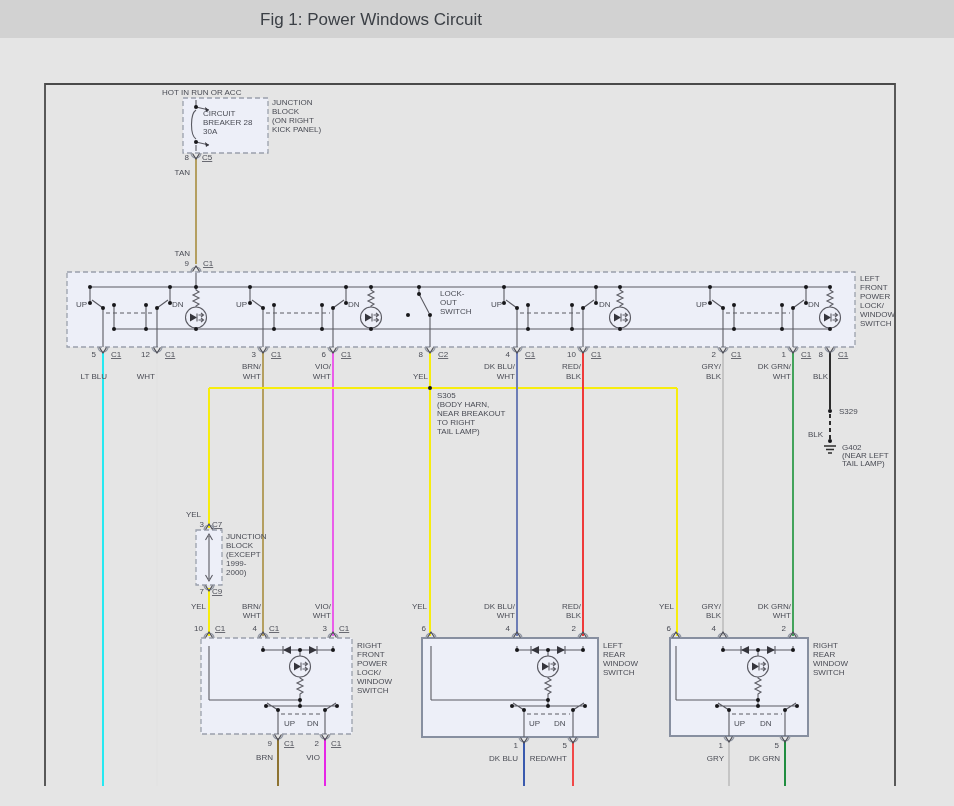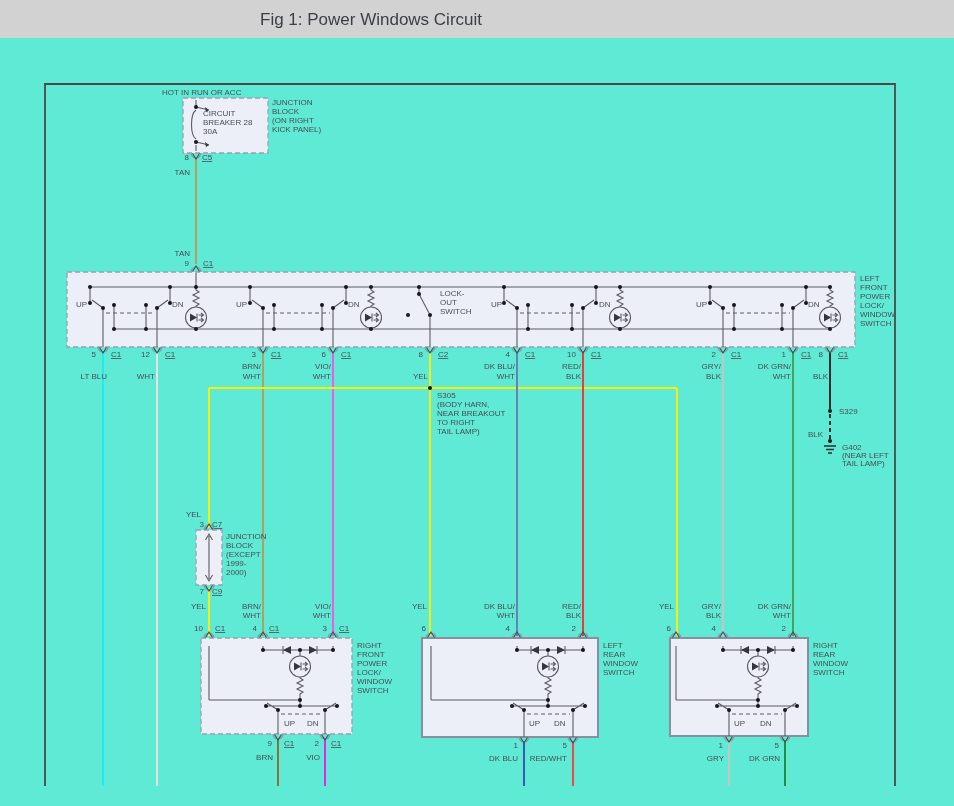--- a/index.html
+++ b/index.html
@@ -1,16 +1,16 @@
 <!DOCTYPE html>
 <html><head>
 <meta charset="utf-8">
 <style>
   html,body{margin:0;padding:0;background:#ffffff;}
-  .page{width:954px;height:806px;position:relative;background:#5eead4;}
+  .page{width:954px;height:806px;position:relative;background:#e5e5e5;}
   svg{display:block;}
   text{font-family:"Liberation Sans",sans-serif;font-size:8px;fill:#4a4c55;}
   .title{font-size:17px;fill:#3c4046;}
   .e{text-anchor:end;}
   .u{text-decoration:underline;}
   .cl{stroke:#5b5b63;stroke-width:1.1;fill:none;}
   .fdark{fill:#35353c;stroke:none;}
   .arc{stroke:#9096a3;stroke-width:1.2;fill:none;}
   .caret{stroke:#4a4a52;stroke-width:1.1;fill:none;}
   .gndl{stroke:#2d2d2d;stroke-width:1.5;fill:none;}

